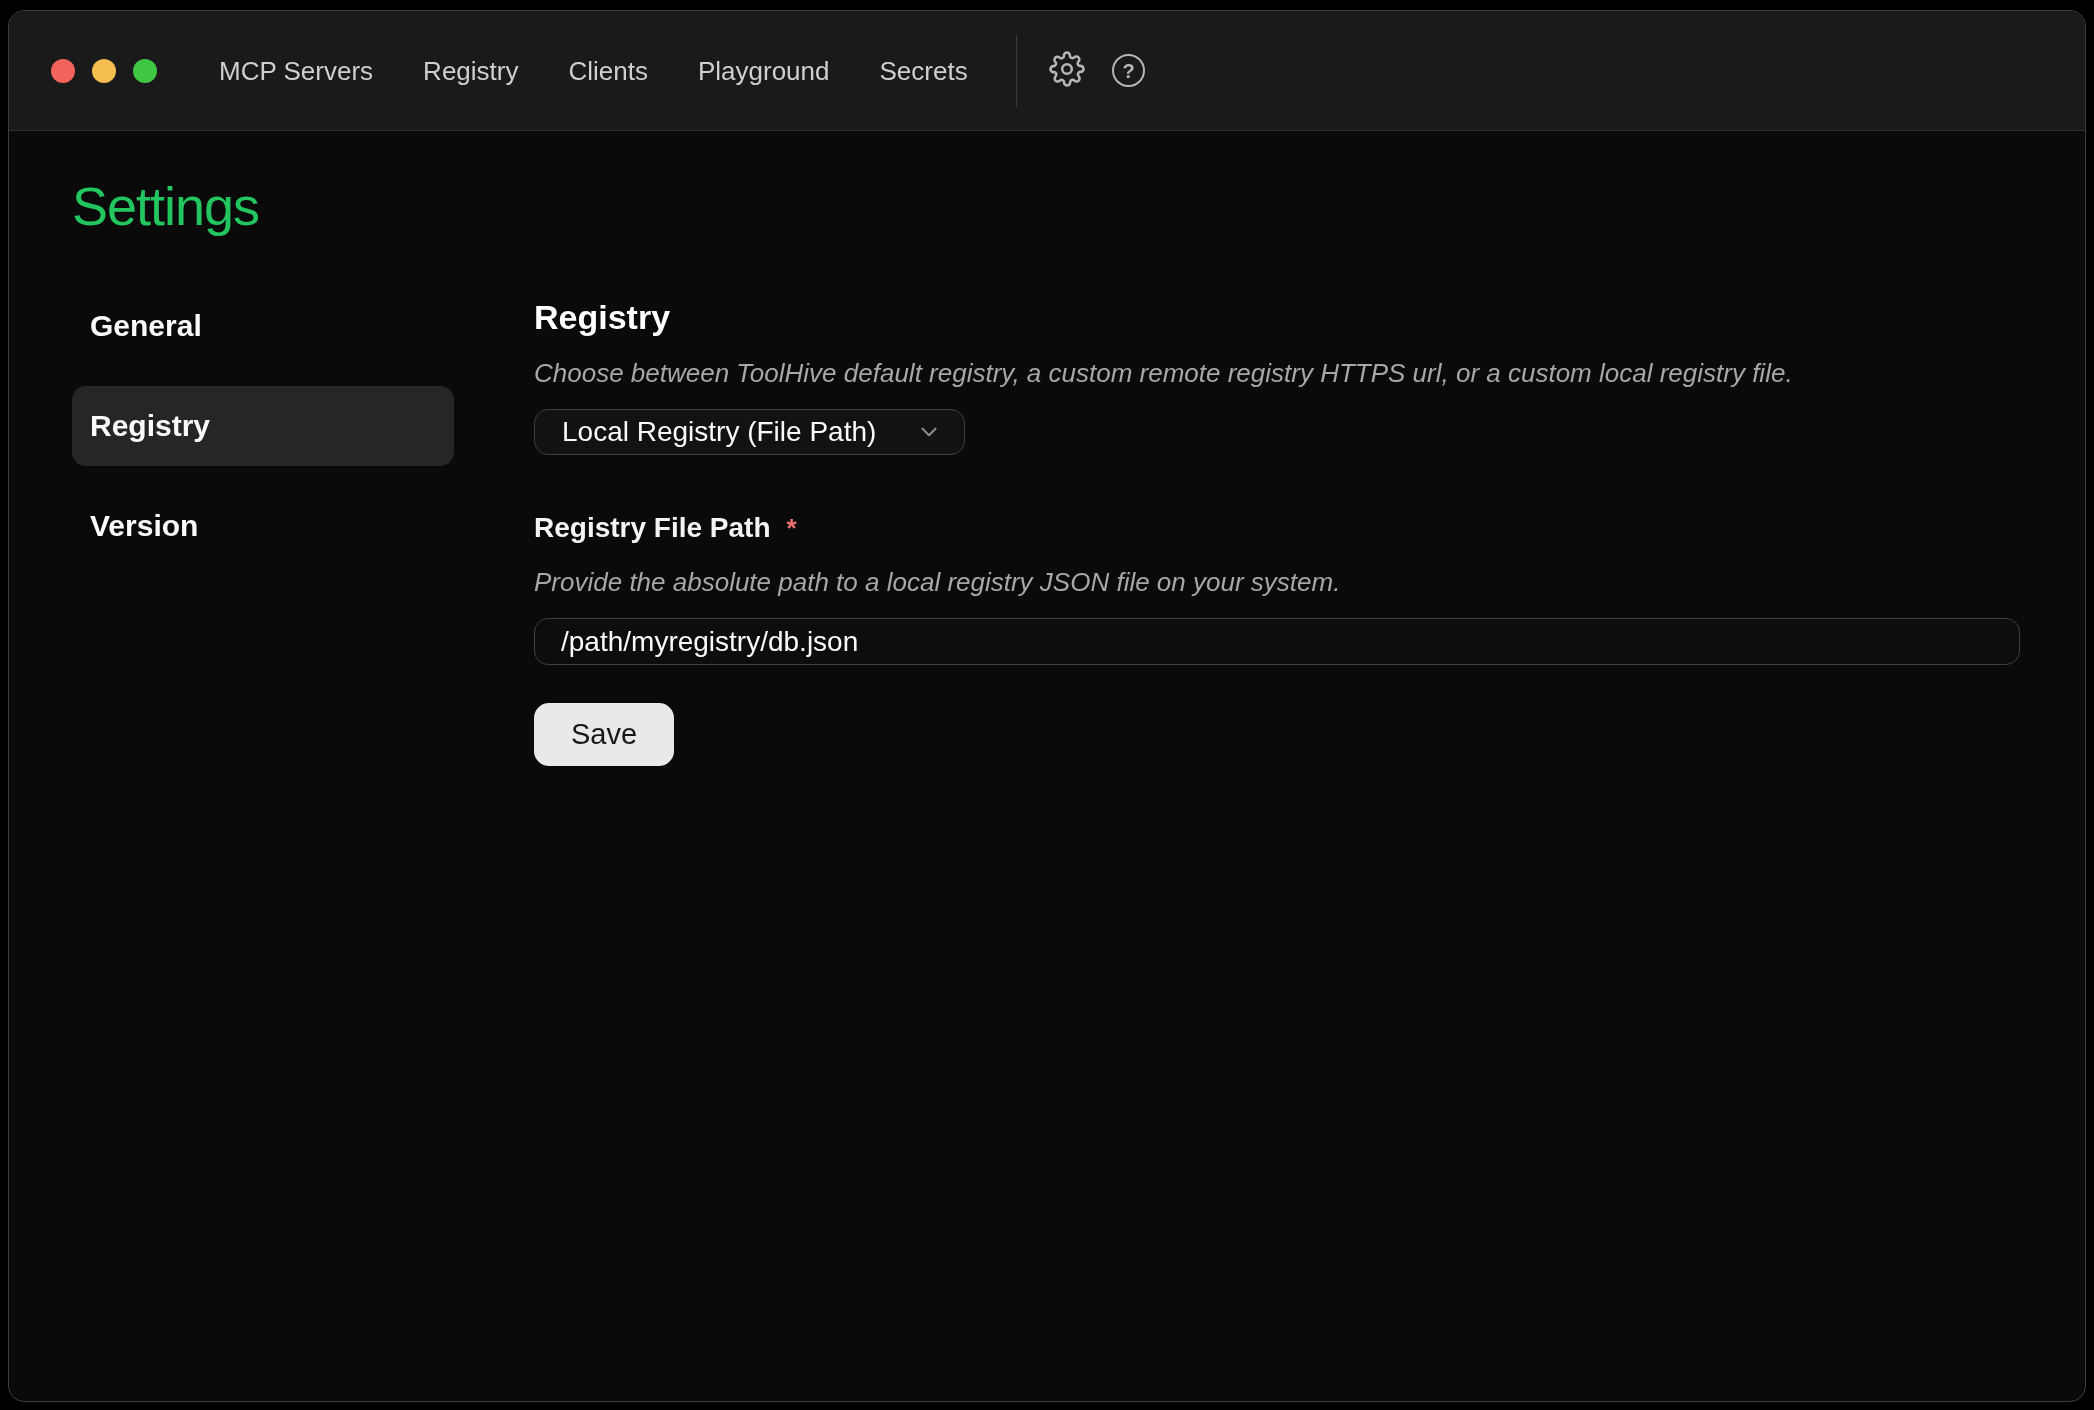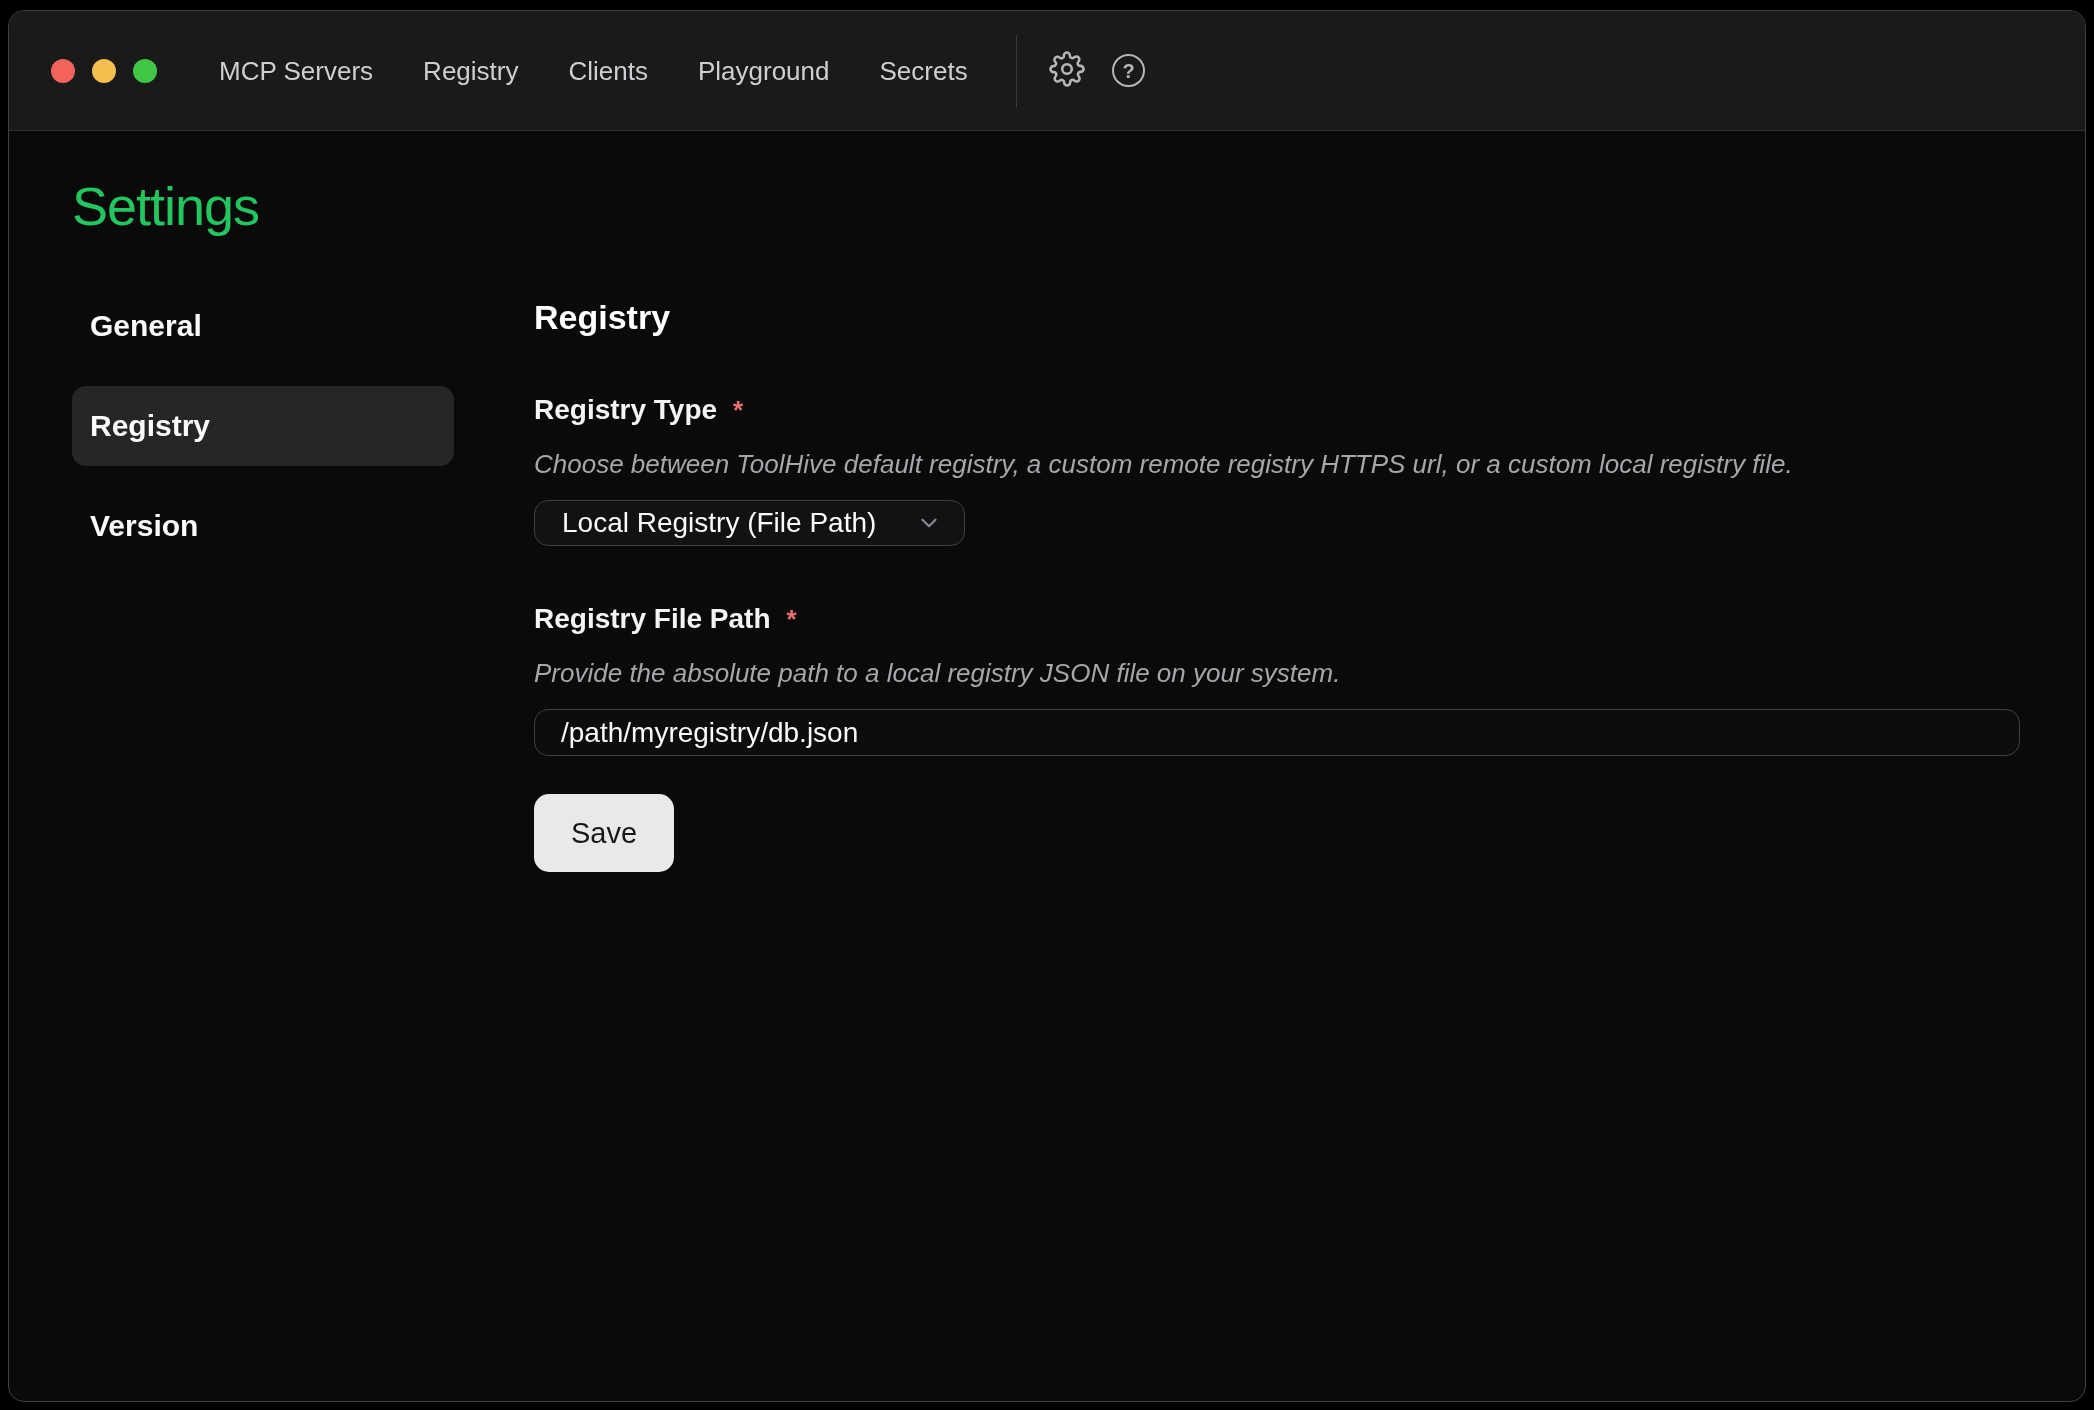--- a/index.html
+++ b/index.html
@@ -71,21 +71,21 @@
   .chevron { display:flex; align-items:center; }
 
   .text-input {
     margin-top:20px; width:1486px; height:47px;
     background:#0d0d0e; border:1px solid #3f3f43; border-radius:14px;
     color:#fafafa; font-size:28px; font-family:"Liberation Sans", sans-serif;
     padding:0 26px; outline:none;
   }
 
   .save-btn {
-    margin-top:38px; height:78px; padding:0 37px;
+    margin-top:38px; height:63px; padding:0 37px;
     background:#e9e9ea; color:#18181b;
     border:none; border-radius:15px;
     font-size:29px; font-weight:500; font-family:"Liberation Sans", sans-serif;
     cursor:default;
   }
 </style>
 </head>
 <body>
 
 <div class="window">
@@ -135,23 +135,20 @@
           </div>
         <div class="side-item">
             <span>Version</span>
           </div>
       </div>
 
       <div class="main">
         <h2 class="section-heading">Registry</h2>
 
         
-        <div class="field-label">
-          <span>Registry Type</span><span class="required">*</span>
-        </div>
         <div class="field-desc">Choose between ToolHive default registry, a custom remote registry HTTPS url, or a custom local registry file.</div>
 
         <div class="select-box">
           <span class="select-value">Local Registry (File Path)</span>
           <span class="chevron">
             <svg width="26" height="26" viewBox="0 0 24 24" fill="none" stroke="#8b8b8f" stroke-width="2" stroke-linecap="round" stroke-linejoin="round">
               <polyline points="6 9 12 15 18 9"></polyline>
             </svg>
           </span>
         </div>

